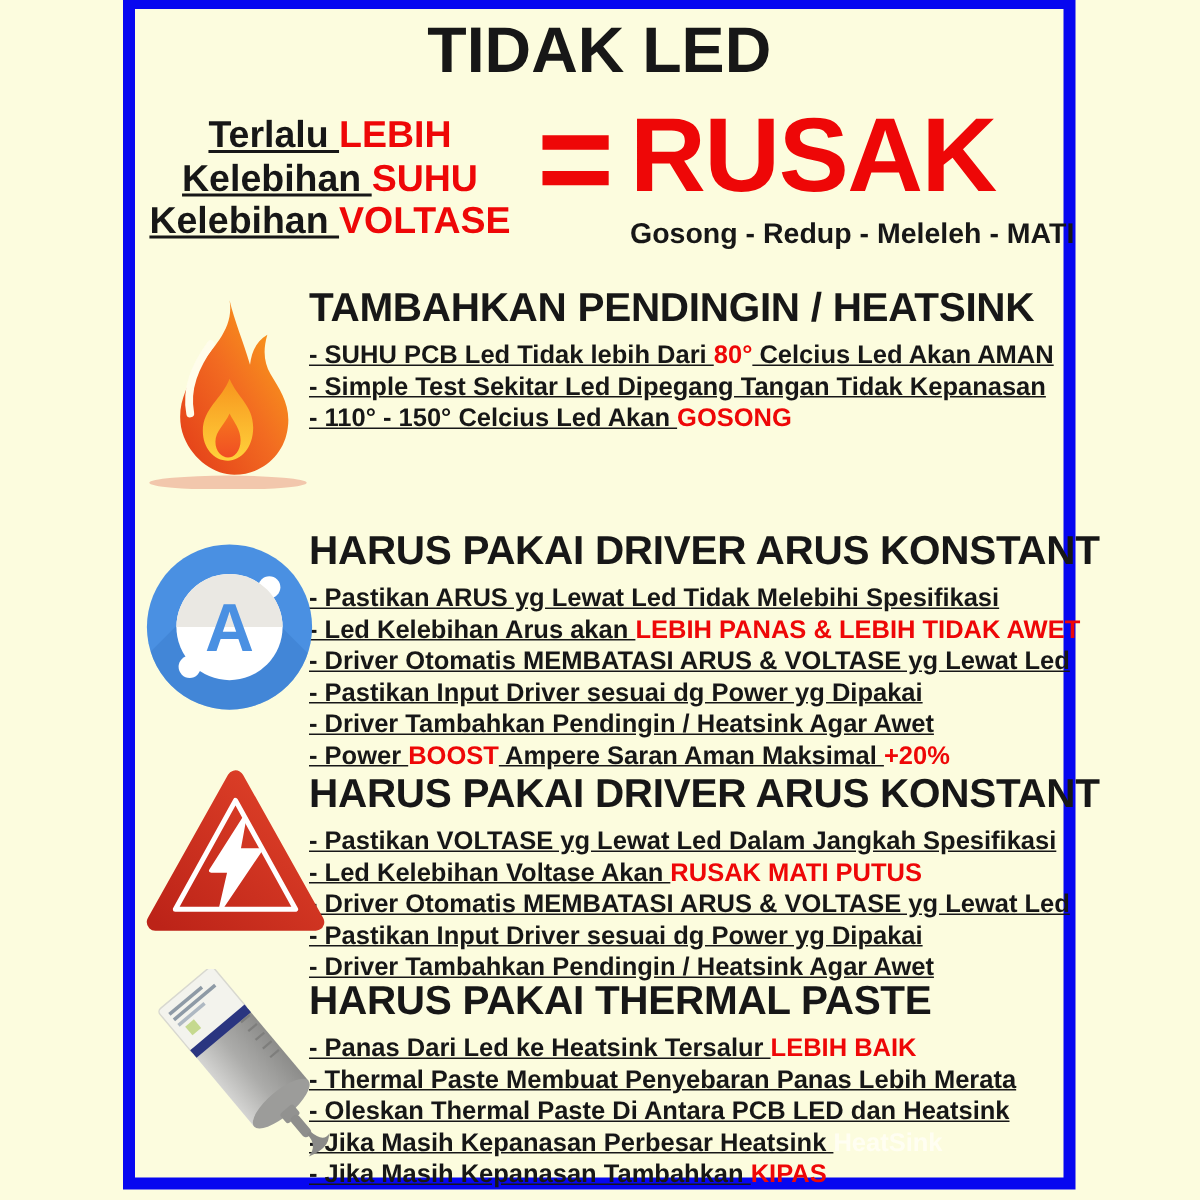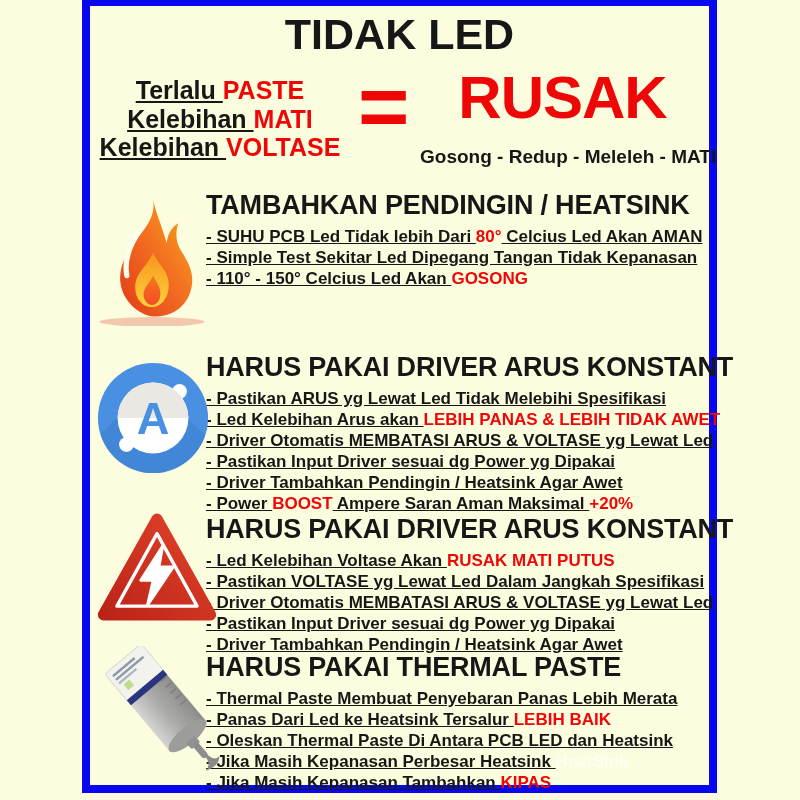--- a/index.html
+++ b/index.html
@@ -44,22 +44,21 @@
     position:absolute;
     left:358px; top:62px;
     font-size:88px;
     font-weight:900;
     color:var(--red);
     line-height:1;
   }
   .result{
     position:absolute;
     left:420px; top:68px; width:285px;
-    text-align:center;
-    font-size:60px;
+    font-size:70px;
     letter-spacing:-1px;
     color:var(--red);
     line-height:1;
   }
   .result-sub{
     position:absolute;
     left:420px; top:146px; width:285px;
     text-align:center;
     font-size:19px;
     color:var(--black);
@@ -94,22 +93,22 @@
   .s4{top:652px;}  .s4 .icon-box{top:-6px; left:-10px;}
 </style>
 </head>
 <body>
 
 <div class="frame"></div>
 
 <h1 class="page-title">TIDAK LED</h1>
 
 <div class="conditions">
-  <div><span class="seg-k">Terlalu </span><span class="seg-r">PASTE</span></div>
-  <div><span class="seg-k">Kelebihan </span><span class="seg-r">MATI</span></div>
+  <div><span class="seg-k">Terlalu </span><span class="seg-r">LEBIH</span></div>
+  <div><span class="seg-k">Kelebihan </span><span class="seg-r">SUHU</span></div>
   <div><span class="seg-k">Kelebihan </span><span class="seg-r">VOLTASE</span></div>
 </div>
 
 <div class="equals">=</div>
 <div class="result">RUSAK</div>
 <div class="result-sub">Gosong - Redup - Meleleh - MATI</div>
 
 <div class="section s1">
   <div class="icon-box">
     <svg width="116" height="128" viewBox="0 0 110 122" aria-hidden="true">
@@ -185,22 +184,22 @@
         </linearGradient>
       </defs>
       <path d="M66 12 L122 112 L10 112 Z" fill="url(#triGrad)" stroke="url(#triGrad)" stroke-width="12" stroke-linejoin="round"></path>
       <path d="M66 27 L108 103 L24 103 Z" fill="none" stroke="#FFFFFF" stroke-width="3.5" stroke-linejoin="round"></path>
       <path d="M72 40 L49 76 L62 76 L56 102 L83 62 L68 62 Z" fill="#FFFFFF" stroke="#FFFFFF" stroke-width="3" stroke-linejoin="round"></path>
     </svg>
   </div>
   <div class="txt">
     <h2>HARUS PAKAI DRIVER ARUS KONSTANT</h2>
     <div class="bullets">
+        <div class="bullet-line"><span class="seg-k">- Pastikan VOLTASE yg Lewat Led Dalam Jangkah Spesifikasi</span></div>
         <div class="bullet-line"><span class="seg-k">- Led Kelebihan Voltase Akan </span><span class="seg-r">RUSAK MATI PUTUS</span></div>
-        <div class="bullet-line"><span class="seg-k">- Pastikan VOLTASE yg Lewat Led Dalam Jangkah Spesifikasi</span></div>
         <div class="bullet-line"><span class="seg-k">- Driver Otomatis MEMBATASI ARUS &amp; VOLTASE yg Lewat Led</span></div>
         <div class="bullet-line"><span class="seg-k">- Pastikan Input Driver sesuai dg Power yg Dipakai</span></div>
         <div class="bullet-line"><span class="seg-k">- Driver Tambahkan Pendingin / Heatsink Agar Awet</span></div>
       </div>
   </div>
 </div>
 
 <div class="section s4">
   <div class="icon-box">
     <svg width="142" height="142" viewBox="0 0 150 150" aria-hidden="true">
@@ -229,20 +228,20 @@
         <ellipse cx="47" cy="112" rx="25" ry="9" fill="#9C9C9A"></ellipse>
         <rect x="41" y="117" width="12" height="9" rx="2" fill="#929290"></rect>
         <rect x="44" y="124" width="7" height="18" rx="3" fill="#8E8E8C"></rect>
         <path d="M47 140 q1 11 -9 13 q15 5 21 -3 q-7 2 -9 -10 z" fill="#8A8A88"></path>
       </g>
     </svg>
   </div>
   <div class="txt">
     <h2>HARUS PAKAI THERMAL PASTE</h2>
     <div class="bullets">
+        <div class="bullet-line"><span class="seg-k">- Panas Dari Led ke Heatsink Tersalur </span><span class="seg-r">LEBIH BAIK</span></div>
         <div class="bullet-line"><span class="seg-k">- Thermal Paste Membuat Penyebaran Panas Lebih Merata</span></div>
-        <div class="bullet-line"><span class="seg-k">- Panas Dari Led ke Heatsink Tersalur </span><span class="seg-r">LEBIH BAIK</span></div>
         <div class="bullet-line"><span class="seg-k">- Oleskan Thermal Paste Di Antara PCB LED dan Heatsink</span></div>
         <div class="bullet-line"><span class="seg-k">- Jika Masih Kepanasan Perbesar Heatsink </span><span class="seg-g">HeatSink</span></div>
         <div class="bullet-line"><span class="seg-k">- Jika Masih Kepanasan Tambahkan </span><span class="seg-r">KIPAS</span></div>
       </div>
   </div>
 </div>
 
 </body></html>

